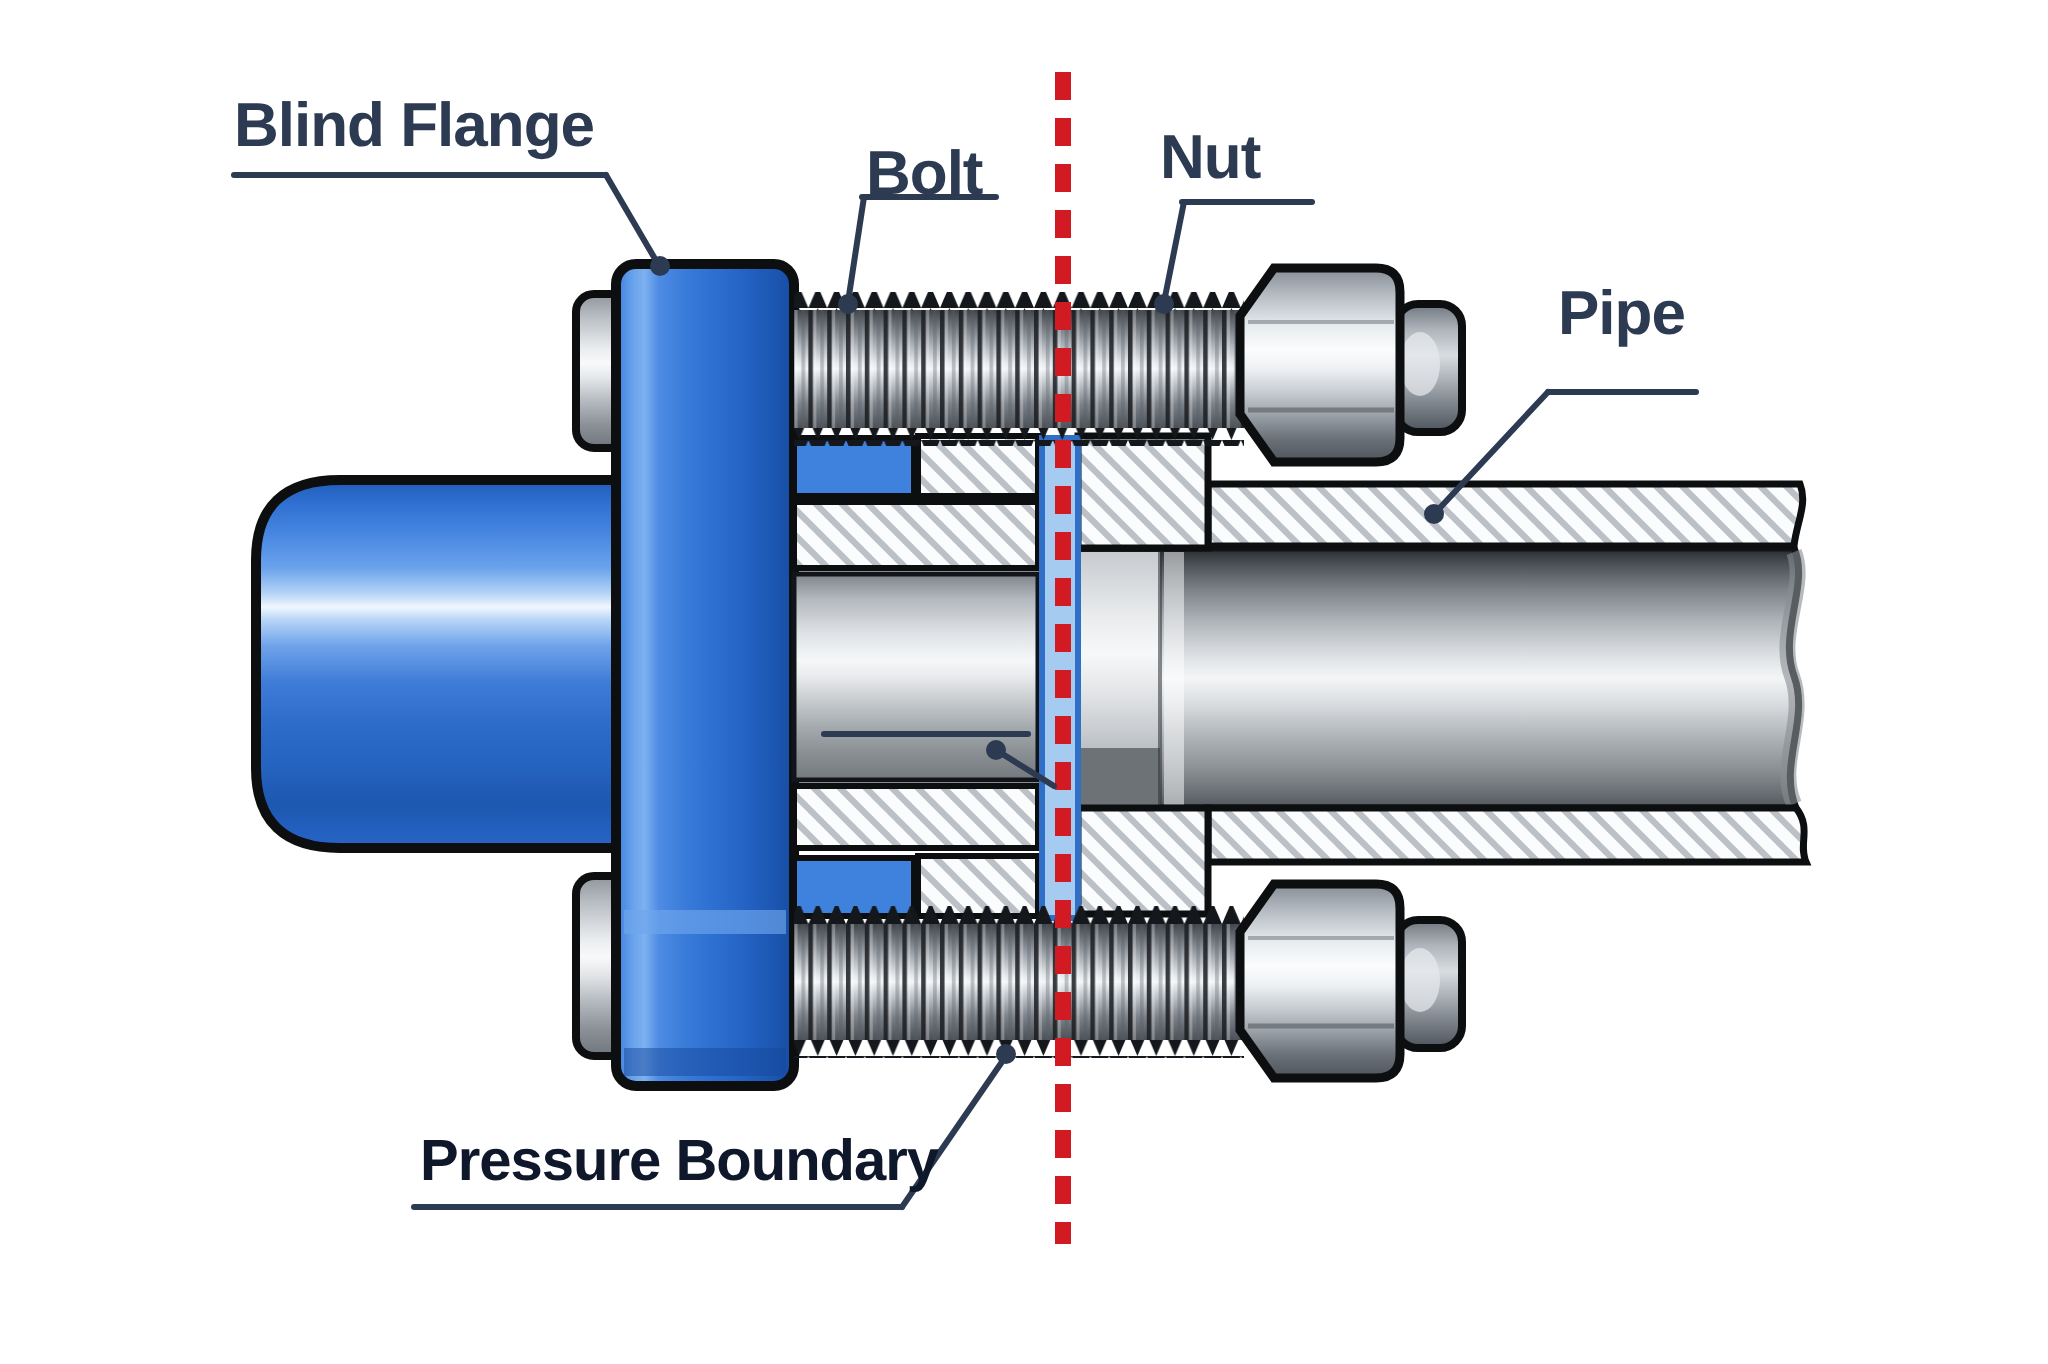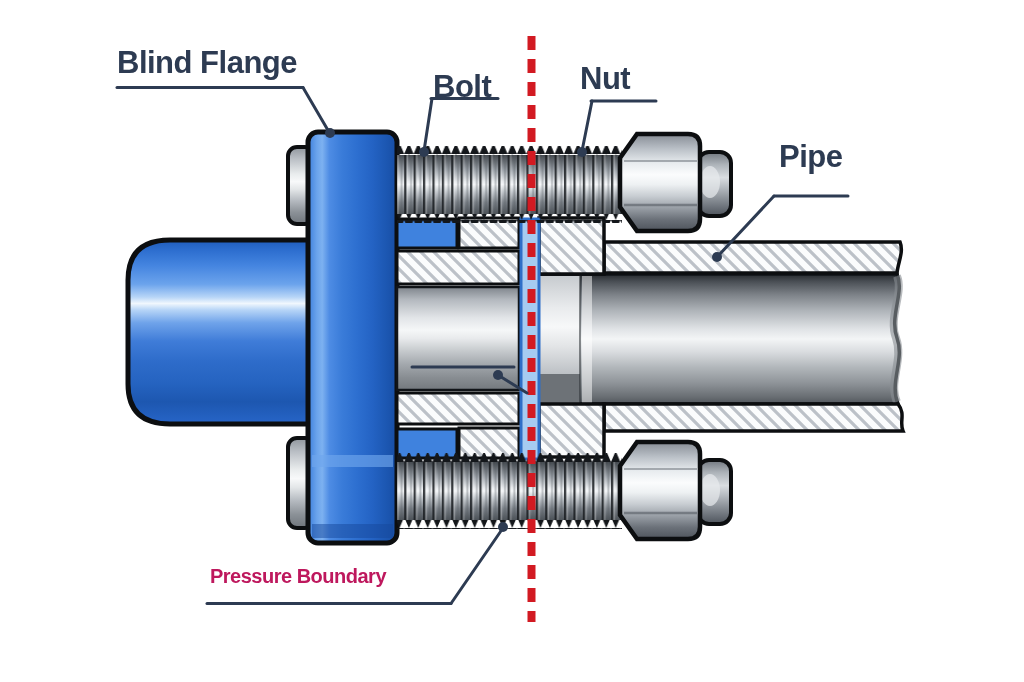--- a/index.html
+++ b/index.html
@@ -6,21 +6,21 @@
   #stage{
     position:relative;width:1024px;height:672px;background:#ffffff;overflow:hidden;
     font-family:Liberation Sans, sans-serif;
   }
   #stage svg{position:absolute;left:0;top:0;}
   .lbl{
     position:absolute;font-weight:bold;color:#2d3b52;
     font-size:31px;line-height:1.05;letter-spacing:-0.5px;white-space:nowrap;
     user-select:none;
   }
-  .lbl.red{color:#be185d;font-size:20px;}
+  .lbl.red{color:#0f172a;font-size:29px;}
 </style>
 </head>
 <body>
 
 <div id="stage">
 
 <svg width="1024" height="682" viewBox="0 0 1024 682">
   <defs>
 
     <pattern id="hatch" patternUnits="userSpaceOnUse" width="13" height="13">

